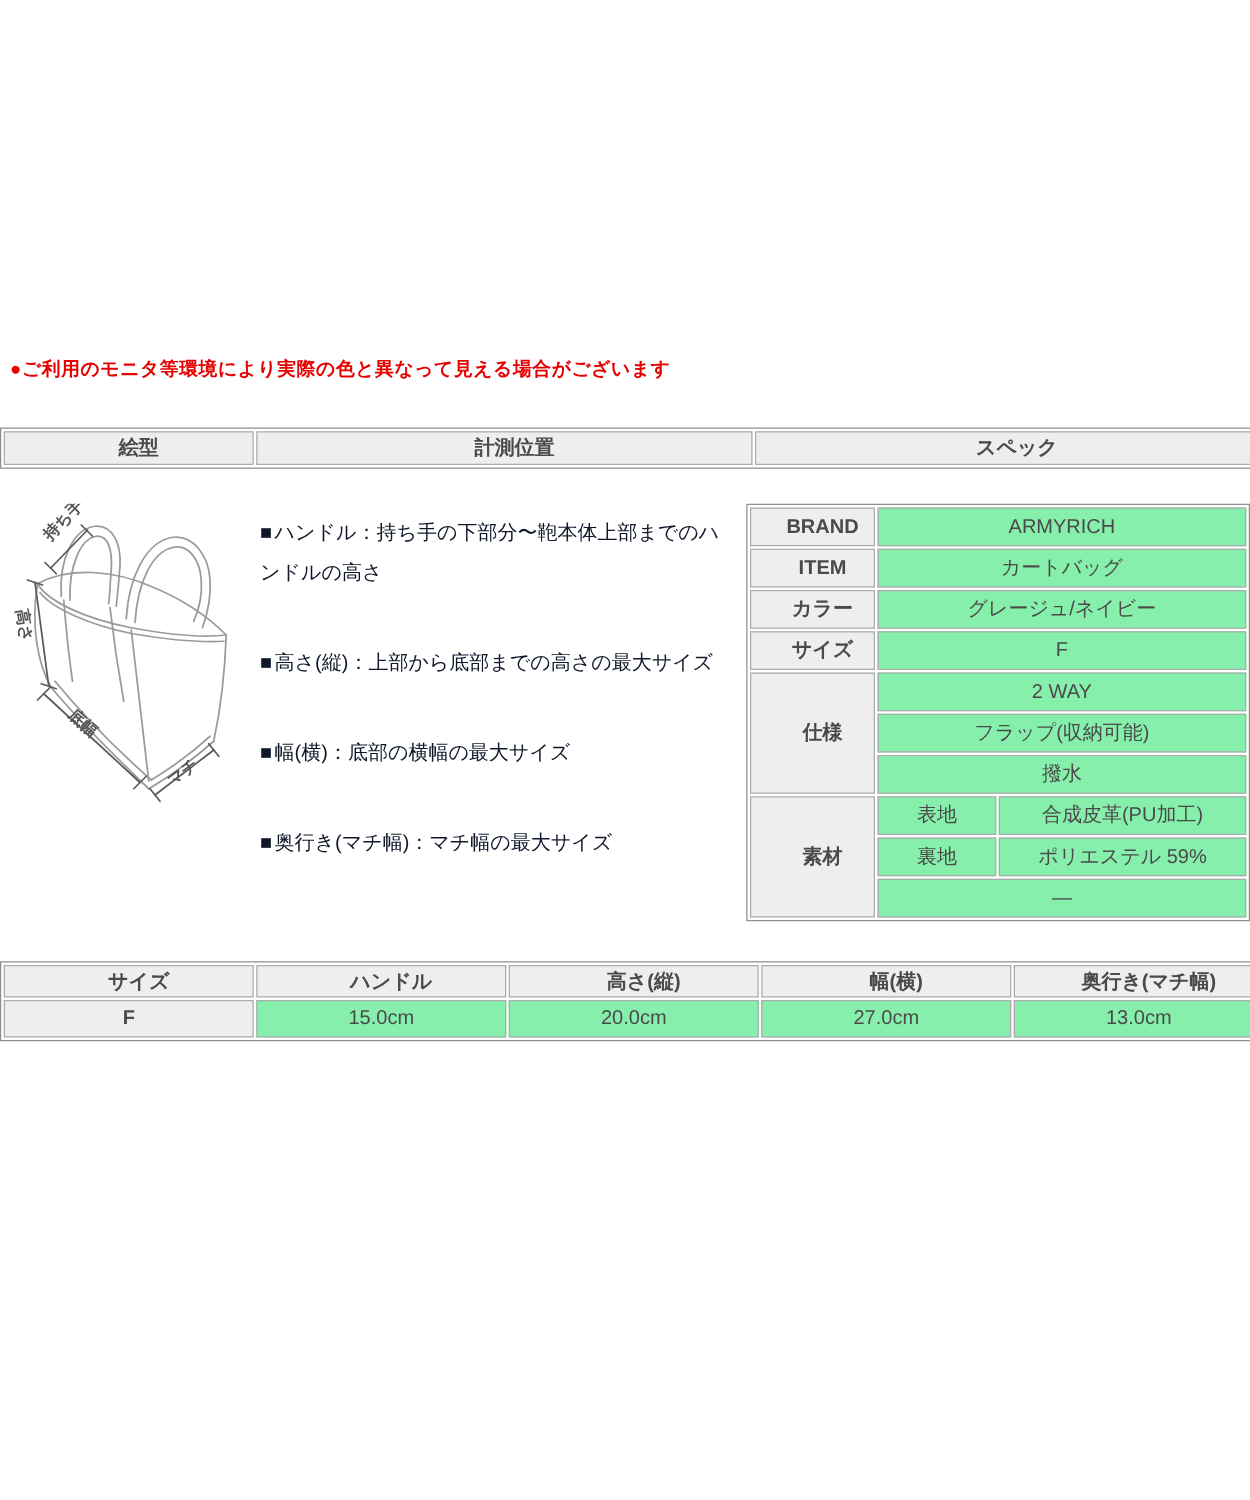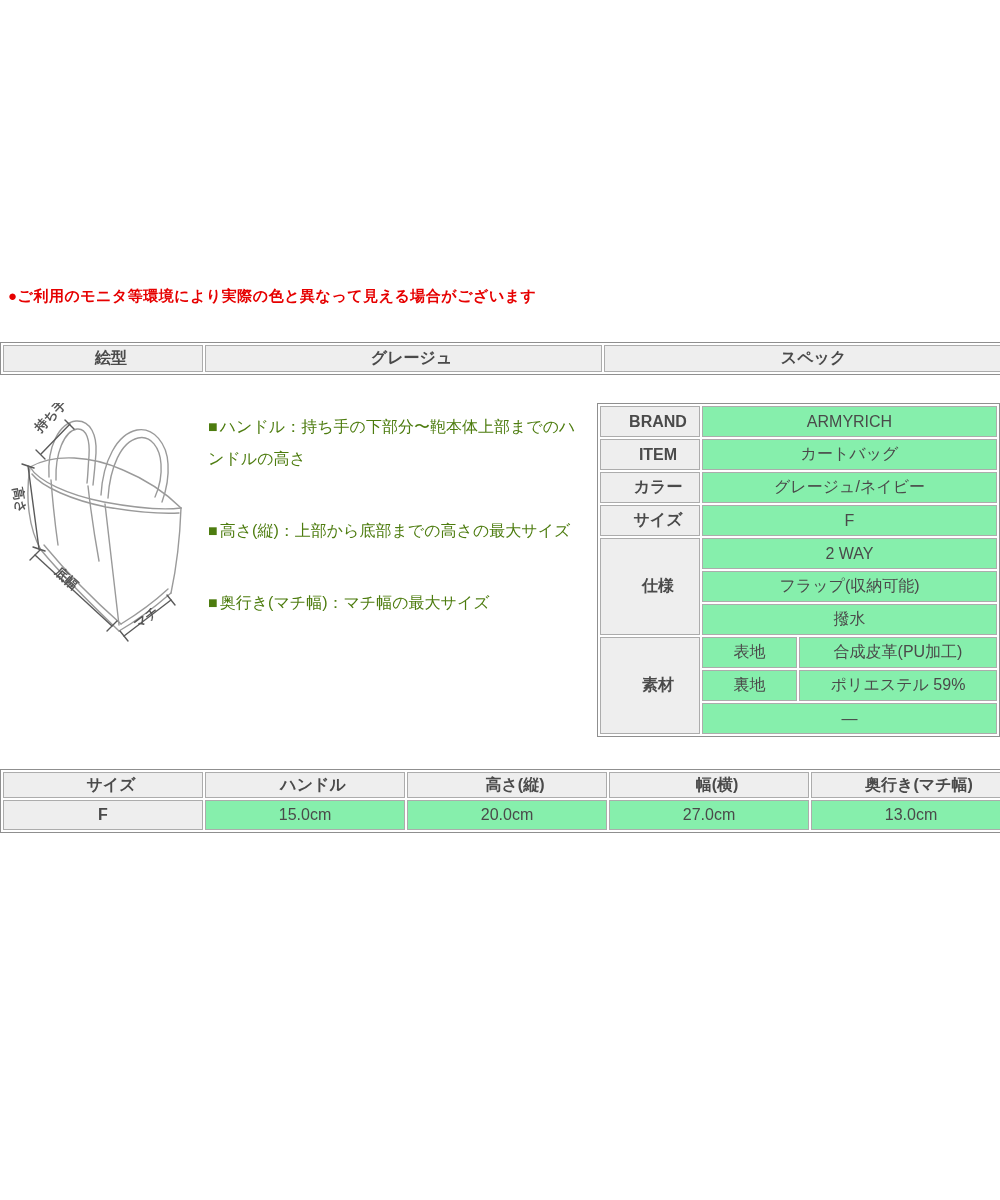--- a/index.html
+++ b/index.html
@@ -25,21 +25,21 @@
   }
   th { background:#eeeeee; font-weight:bold;padding-left:20px; }
   td { background:#86efac; font-weight:normal; }
 
   .overview-table { width:1000px; table-layout:fixed; margin-top:36px; }
   .overview-table th { height:27px; }
 
   .content-row { display:flex; margin-top:28px; align-items:flex-start; }
   .diagram-cell { width:200px; flex:0 0 200px; }
   .measure-col { flex:1; padding:8px 16px 0 8px; }
-  .measure-item { font-size:16px; line-height:32px; margin:0 0 40px 0; color:#4d7c0f; }
+  .measure-item { font-size:16px; line-height:32px; margin:0 0 40px 0; color:#0f172a; }
   .measure-item .bullet { margin-right:2px; }
 
   .spec-table { width:403px; flex:0 0 403px; table-layout:fixed; }
   .spec-table th, .spec-table td { height:31px; overflow:hidden; white-space:nowrap; }
 
   .size-table { width:1000px; table-layout:fixed; margin-top:32px; }
   .size-table th { height:26px; }
   .size-table td { height:30px; }
   .size-table .rowhead { background:#eeeeee; font-weight:bold; }
 
@@ -54,21 +54,21 @@
 
   <table class="overview-table">
     <colgroup>
         <col style="width:200px">
         <col style="width:397px">
         <col style="width:403px">
       </colgroup>
     <tbody>
         <tr>
       <th>絵型</th>
-      <th>グレージュ</th>
+      <th>計測位置</th>
       <th>スペック</th>
     </tr>
   </tbody>
     </table>
 
   <div class="content-row">
 
     <div class="diagram-cell">
       <svg width="200" height="240" viewBox="0 0 200 240">
         <g fill="none" stroke="#9a9a9a" stroke-width="1.4" stroke-linecap="round">
@@ -121,20 +121,21 @@
           <text transform="translate(13,85) rotate(80)">高さ</text>
           <text transform="translate(54,170) rotate(42)">底幅</text>
           <text transform="translate(138,226) rotate(-37)">マチ</text>
         </g>
       </svg>
     </div>
 
     <div class="measure-col">
       <p class="measure-item"><span class="bullet">■</span><span>ハンドル：持ち手の下部分〜鞄本体上部までのハンドルの高さ</span></p>
       <p class="measure-item"><span class="bullet">■</span><span>高さ(縦)：上部から底部までの高さの最大サイズ</span></p>
+      <p class="measure-item"><span class="bullet">■</span><span>幅(横)：底部の横幅の最大サイズ</span></p>
       <p class="measure-item"><span class="bullet">■</span><span>奥行き(マチ幅)：マチ幅の最大サイズ</span></p>
     </div>
 
     <table class="spec-table">
       <colgroup>
           <col style="width:100px">
           <col style="width:95px">
           <col>
         </colgroup>
       <tbody>

